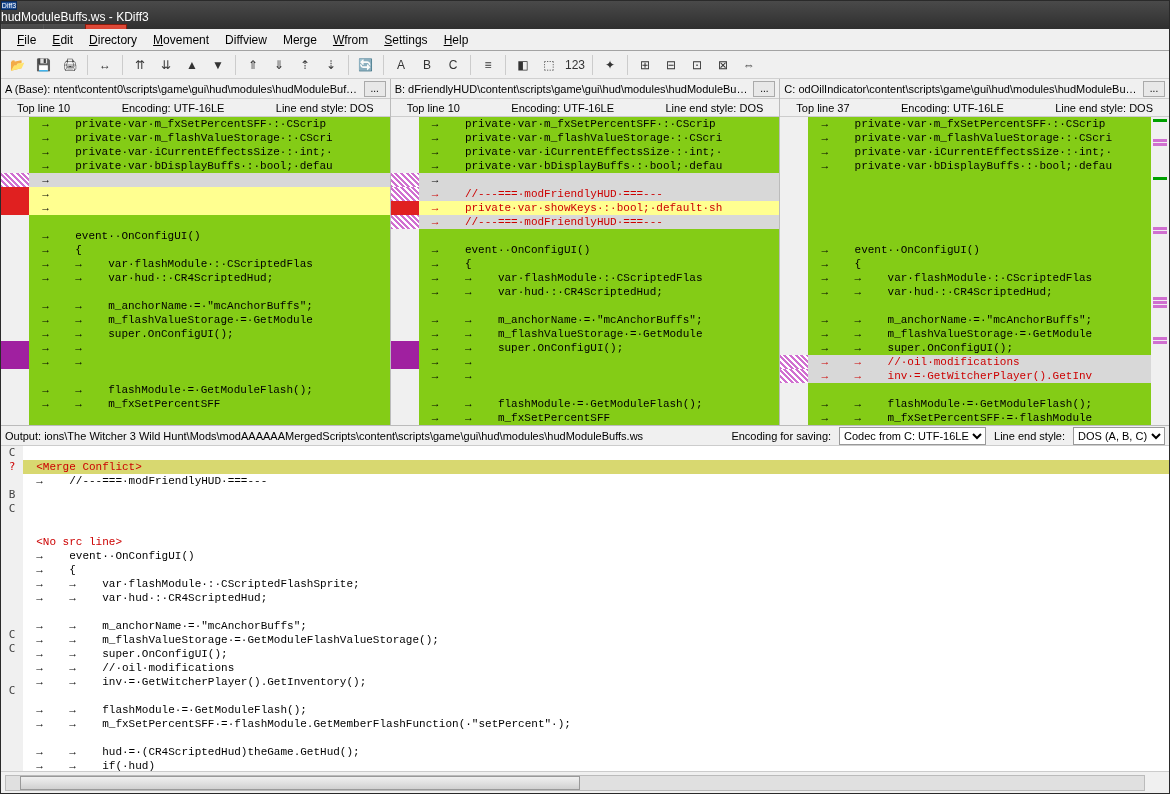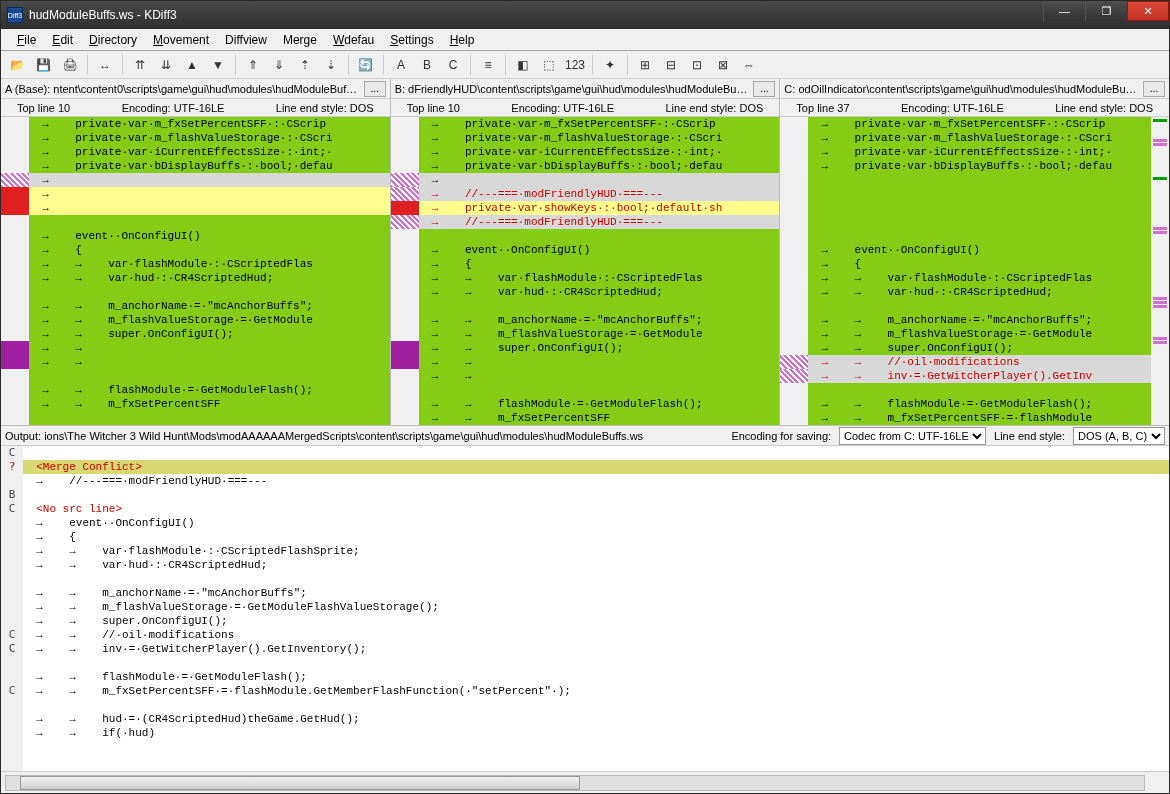--- a/index.html
+++ b/index.html
@@ -17,23 +17,22 @@
   height: 100%;
   background: #fff;
   border: 1px solid #2a2a2a;
   display: flex;
   flex-direction: column;
 }
 .titlebar {
   height: 28px;
   background: linear-gradient(#4a4a4a, #2f2f2f);
   display: flex;
-  align-items: center;
   color: #fff;
-  padding-left: 6px;
+  flex-direction: column;
 }
 .titlebar .app-icon {
   width: 16px; height: 16px;
   background: #1b4a8f;
   border: 1px solid #0a2a5a;
   margin-right: 6px;
   font-size: 7px;
   color: #fff;
   display: flex;
   align-items: center;
@@ -226,21 +225,21 @@
   flex: 1;
   font-family: Consolas, "Courier New", monospace;
   font-size: 11px;
   line-height: 14px;
   white-space: pre;
   background: #fff;
   overflow: hidden;
 }
 .out-code .ln { height: 14px; }
 .out-code .merge-conflict { background: #d8d870; color: #c00; }
-.out-code .no-src { color: #c00; }
+.out-code .no-src { color: #c00; margin-top: 33px; }
 .statusbar {
   height: 22px;
   background: #f0f0f0;
   border-top: 1px solid #ccc;
   position: relative;
 }
 .statusbar .hscroll {
   position: absolute;
   left: 4px;
   bottom: 2px;
@@ -272,21 +271,21 @@
     </div>
   </div>
 
   <div class="menubar">
     <div class="menu-item"><span class="ul">F</span><span>ile</span></div>
     <div class="menu-item"><span class="ul">E</span><span>dit</span></div>
     <div class="menu-item"><span class="ul">D</span><span>irectory</span></div>
     <div class="menu-item"><span class="ul">M</span><span>ovement</span></div>
     <div class="menu-item"><span>Diffview</span></div>
     <div class="menu-item"><span>Merge</span></div>
-    <div class="menu-item"><span class="ul">W</span><span>defau</span></div>
+    <div class="menu-item"><span class="ul">W</span><span>from</span></div>
     <div class="menu-item"><span class="ul">S</span><span>ettings</span></div>
     <div class="menu-item"><span class="ul">H</span><span>elp</span></div>
   </div>
 
   <div class="toolbar" id="toolbar">
       <div class="tb-btn">📂</div>
       <div class="tb-btn">💾</div>
       <div class="tb-btn">🖨</div>
       <div class="sep"></div>
       <div class="tb-btn">↔</div>

